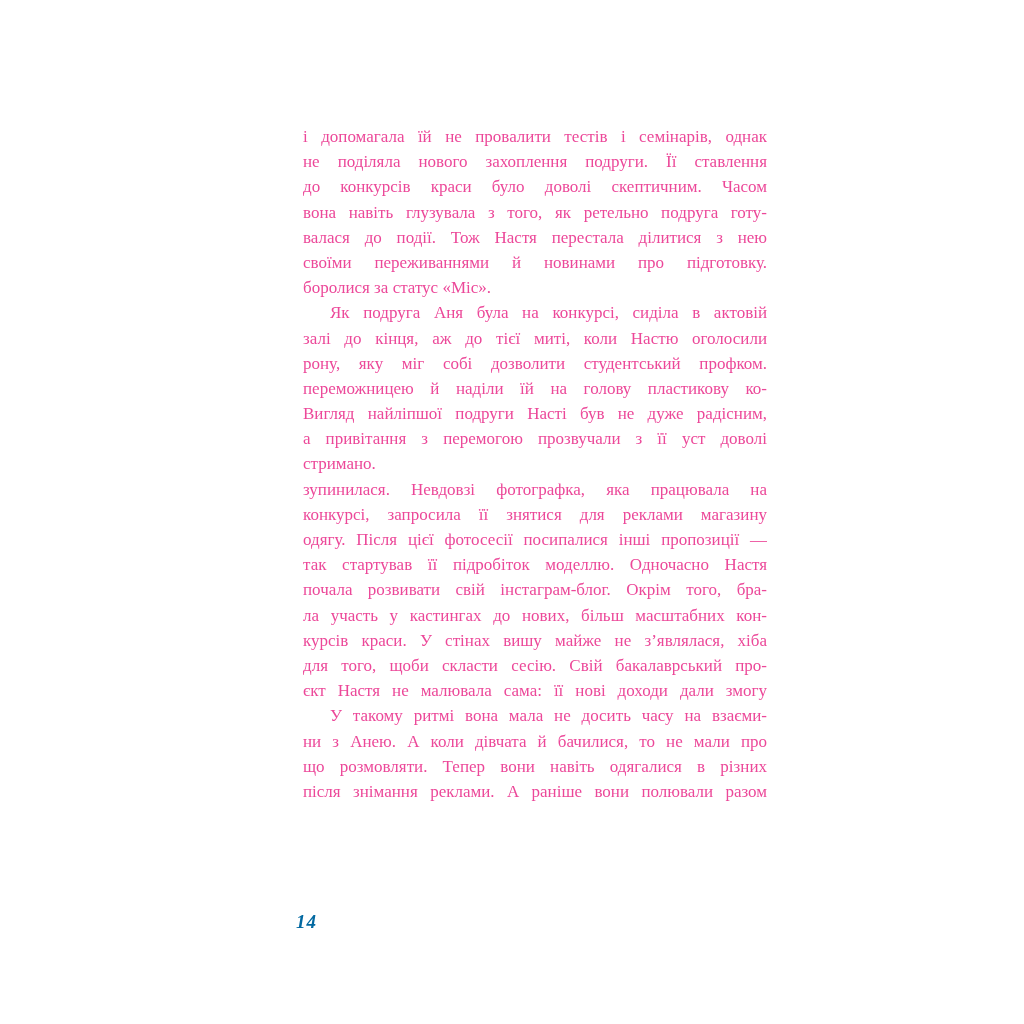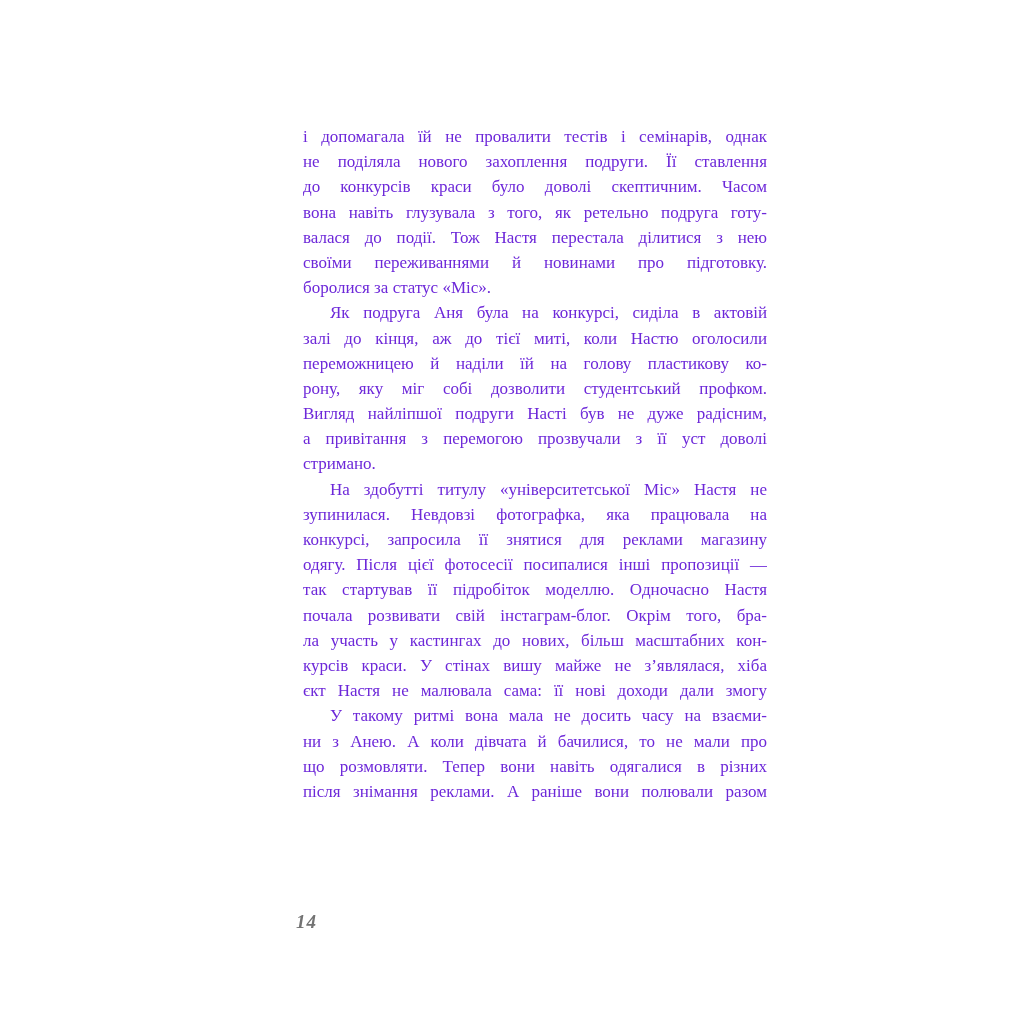--- a/index.html
+++ b/index.html
@@ -17,21 +17,21 @@
   .book-page {
     position: absolute;
     inset: 0;
     background: #ffffff;
   }
   .text-block {
     position: absolute;
     left: 303px;
     top: 124px;
     width: 464px;
-    color: #6d28d9;
+    color: #ec4899;
     font-size: 17px;
     line-height: 25.2px;
     -webkit-font-smoothing: antialiased;
   }
   .line {
     text-align: justify;
     text-align-last: justify;
     height: 25.2px;
     overflow: hidden;
   }
@@ -42,51 +42,51 @@
   .line.indent {
     text-indent: 27px;
   }
   .page-number {
     position: absolute;
     left: 296px;
     top: 911px;
     font-size: 19px;
     font-style: italic;
     font-weight: bold;
-    color: #737373;
+    color: #0369a1;
     letter-spacing: 1px;
   }
 </style>
 </head>
 <body>
 
 <div class="book-page">
   <div class="text-block">
       <div class="line">і допомагала їй не провалити тестів і семінарів, однак</div>
       <div class="line">не поділяла нового захоплення подруги. Її ставлення</div>
       <div class="line">до конкурсів краси було доволі скептичним. Часом</div>
       <div class="line">вона навіть глузувала з того, як ретельно подруга готу-</div>
       <div class="line">валася до події. Тож Настя перестала ділитися з нею</div>
       <div class="line">своїми переживаннями й новинами про підготовку.</div>
       <div class="line end">боролися за статус «Міс».</div>
       <div class="line indent">Як подруга Аня була на конкурсі, сиділа в актовій</div>
       <div class="line">залі до кінця, аж до тієї миті, коли Настю оголосили</div>
+      <div class="line">рону, яку міг собі дозволити студентський профком.</div>
       <div class="line">переможницею й наділи їй на голову пластикову ко-</div>
-      <div class="line">рону, яку міг собі дозволити студентський профком.</div>
       <div class="line">Вигляд найліпшої подруги Насті був не дуже радісним,</div>
       <div class="line">а привітання з перемогою прозвучали з її уст доволі</div>
       <div class="line end">стримано.</div>
-      <div class="line indent">На здобутті титулу «університетської Міс» Настя не</div>
       <div class="line">зупинилася. Невдовзі фотографка, яка працювала на</div>
       <div class="line">конкурсі, запросила її знятися для реклами магазину</div>
       <div class="line">одягу. Після цієї фотосесії посипалися інші пропозиції —</div>
       <div class="line">так стартував її підробіток моделлю. Одночасно Настя</div>
       <div class="line">почала розвивати свій інстаграм-блог. Окрім того, бра-</div>
       <div class="line">ла участь у кастингах до нових, більш масштабних кон-</div>
       <div class="line">курсів краси. У стінах вишу майже не з’являлася, хіба</div>
+      <div class="line">для того, щоби скласти сесію. Свій бакалаврський про-</div>
       <div class="line">єкт Настя не малювала сама: її нові доходи дали змогу</div>
       <div class="line indent">У такому ритмі вона мала не досить часу на взаєми-</div>
       <div class="line">ни з Анею. А коли дівчата й бачилися, то не мали про</div>
       <div class="line">що розмовляти. Тепер вони навіть одягалися в різних</div>
       <div class="line">після знімання реклами. А раніше вони полювали разом</div>
     </div>
   <div class="page-number">14</div>
 </div>
 
 </body></html>

